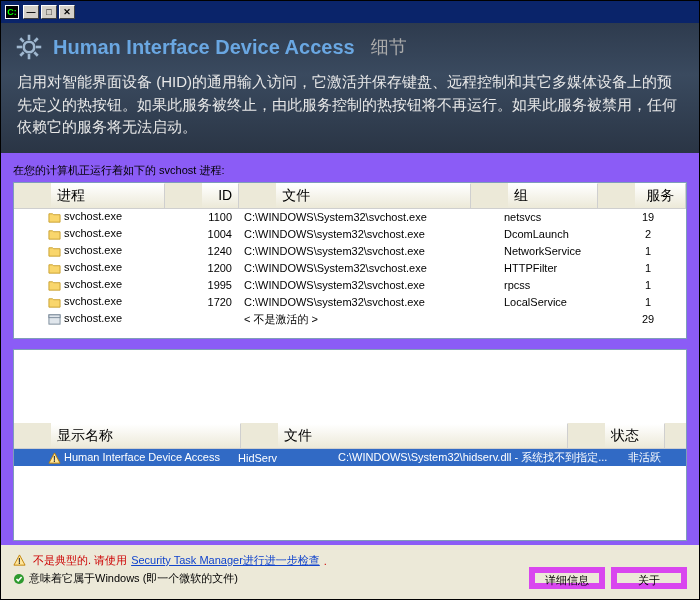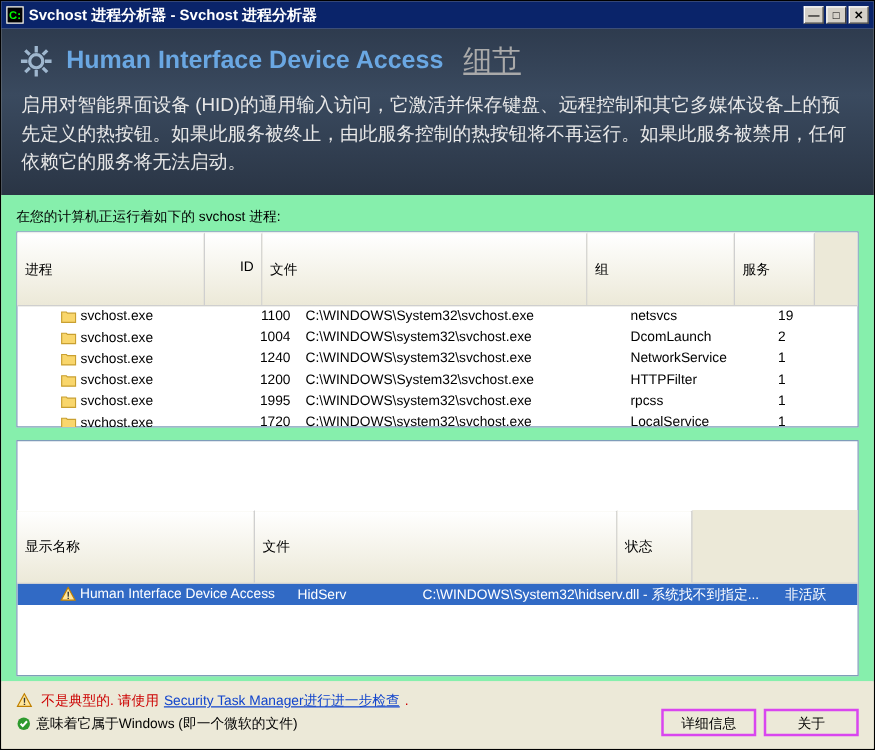--- a/index.html
+++ b/index.html
@@ -11,70 +11,69 @@
 .titlebar-icon { width: 14px; height: 14px; background: #000; border: 1px solid #fff; margin-right: 4px; display: flex; align-items: center; justify-content: center; font-size: 9px; color: #0f0; }
 .titlebar-text { flex: 1; }
 .title-controls { display: flex; gap: 2px; }
 .title-btn { width: 16px; height: 14px; background: #d4d0c8; border: 1px solid #fff; border-right-color: #404040; border-bottom-color: #404040; font-size: 9px; display: flex; align-items: center; justify-content: center; cursor: pointer; color: #000; font-family: Arial; }
 
 .header-panel { background: linear-gradient(to bottom, #2e3b4e, #3a4a5f 40%, #2a3545); color: #fff; padding: 10px 14px 14px; }
 .header-title { display: flex; align-items: center; gap: 10px; margin-bottom: 8px; }
 .gear-icon { width: 28px; height: 28px; }
 .gear-icon svg { width: 100%; height: 100%; }
 .header-h1 { font-size: 20px; font-weight: bold; color: #6aa7e2; }
-.header-sub { color: #aaa; font-size: 23px; margin-left: 6px; text-decoration: underline; }
+.header-sub { color: #aaa; font-size: 18px; margin-left: 6px; }
 .header-desc { font-size: 15px; line-height: 1.5; color: #e8e8e8; padding: 2px 0 0 2px; }
 
-.content { flex: 1; padding: 10px 12px 4px; display: flex; flex-direction: column; overflow: hidden; background: #86efac; }
+.content { flex: 1; padding: 10px 12px 4px; display: flex; flex-direction: column; overflow: hidden; background: #8b5cf6; }
 .section-label { font-size: 11px; margin-bottom: 4px; color: #000; }
 
 .listview { border: 1px solid #7f9db9; background: #fff; display: flex; flex-direction: column; }
 .lv-head { display: flex; background: #ece9d8; border-bottom: 1px solid #cfcfcf; }
-.lv-head .col { padding: 21px 6px; border-right: 1px solid #cfcfcf; font-size: 11px; background: linear-gradient(#fff,#ece9d8); border-top: 1px solid #fff; }
+.lv-head .col { padding: 3px 6px; border-right: 1px solid #cfcfcf; font-size: 14px; background: linear-gradient(#fff,#ece9d8); border-top: 1px solid #fff; margin-left: 37px; }
 .lv-body { overflow-y: auto; }
 .lv-row { display: flex; align-items: center; height: 17px; font-size: 11px; padding-left: 28px; }
 .lv-row .cell { padding: 1px 6px; overflow: hidden; white-space: nowrap; text-overflow: ellipsis; }
 .lv-row.selected { background: #316ac5; color: #fff; }
 .file-icon { width: 13px; height: 13px; display: inline-block; vertical-align: middle; margin-right: 3px; }
 .file-icon.folder svg path.body { fill: #f9d66c; }
 .file-icon.app svg rect { fill: #e0e6ec; stroke:#7a8a99; }
 .warn-icon { width: 13px; height: 13px; display: inline-block; vertical-align: middle; margin-right: 3px; }
 
 .c-p-name { width: 150px; }
 .c-p-id { width: 46px; text-align: right; }
 .c-p-file { width: 260px; }
 .c-p-group { width: 118px; }
-.c-p-svc { width: 64px; text-align: left; }
+.c-p-svc { width: 64px; text-align: center; }
 .lv1 { height: 157px; }
 
 .c-s-disp { width: 190px; }
 .c-s-name { width: 100px; }
 .c-s-file { width: 290px; }
 .c-s-state { width: 60px; }
 .lv2 { flex: 1; min-height: 160px; margin-top: 10px; justify-content: center; }
 
 .footer { padding: 8px 12px 10px; display: flex; align-items: flex-end; background: #ece9d8; }
 .footer-left { flex: 1; font-size: 11px; }
 .footer-line { display: flex; align-items: center; gap: 4px; margin-bottom: 3px; }
 .footer-line.warn { color: #c00; }
 .footer-line.warn a { color: #14c; text-decoration: underline; }
 .footer-line.ok { color: #000; }
 .check-icon { width: 12px; height: 12px; }
-.btn { min-width: 76px; height: 22px; background: #ece9d8; border: 2px solid #d946ef; font-size: 11px; cursor: pointer; margin-left: 6px; padding: 0 10px; }
+.btn { min-width: 76px; height: 22px; background: #ece9d8; border: 6px solid #d946ef; font-size: 11px; cursor: pointer; margin-left: 6px; padding: 0 10px; }
 
 .alert-svg polygon { fill: #ffe79c; stroke: #c08000; stroke-width: 1; }
 .alert-svg text { font-size: 9px; font-weight: bold; fill: #333; }
 </style>
 </head>
 <body>
 
 <div class="window">
   <div class="titlebar">
     <span class="titlebar-icon">C:</span>
-    <span class="titlebar-text">Svchost 进程分析器 - Svchost 进程分析器</span>
     <div class="title-controls">
       <div class="title-btn">—</div>
       <div class="title-btn">□</div>
       <div class="title-btn">✕</div>
     </div>
   </div>
 
   <div class="header-panel">
     <div class="header-title">
       <span class="gear-icon">

